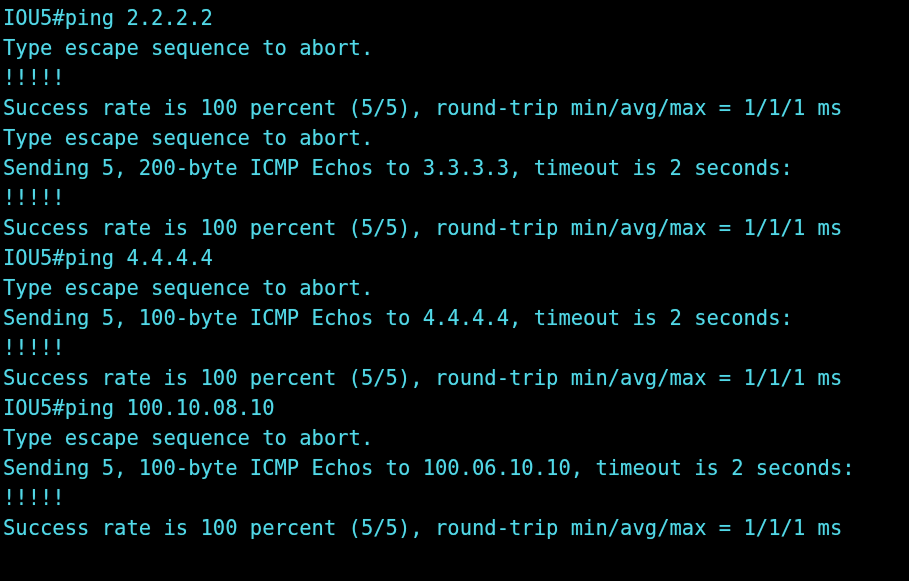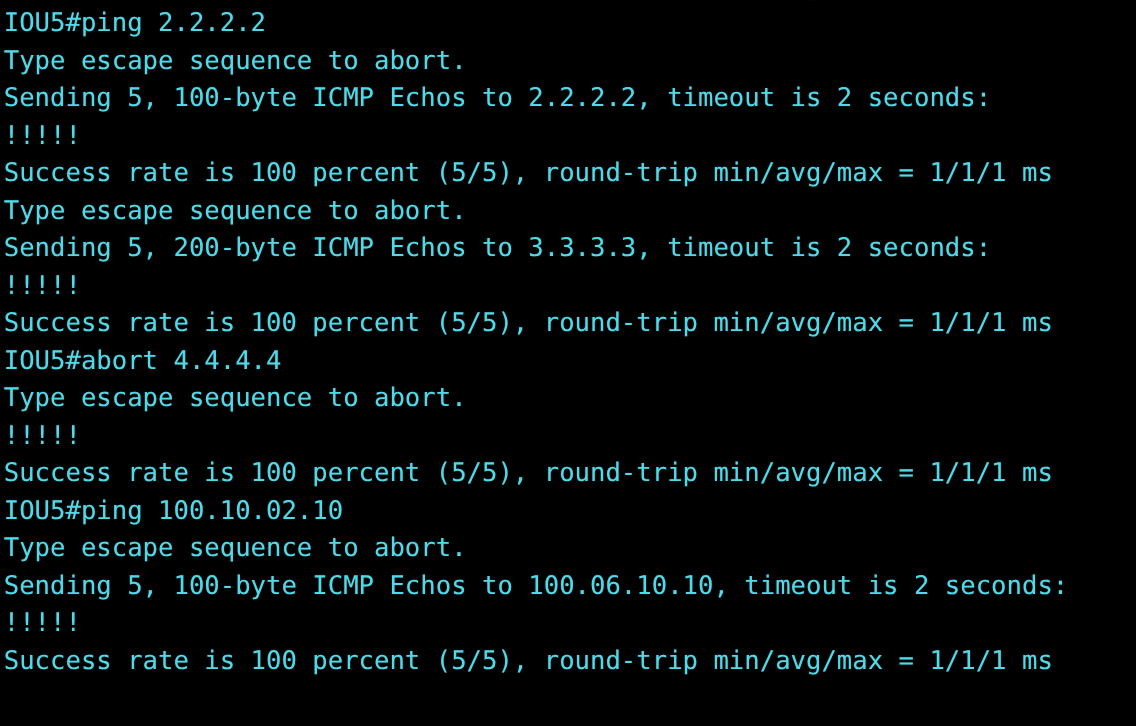--- a/index.html
+++ b/index.html
@@ -45,34 +45,34 @@
 </style>
 </head>
 <body>
 
 <div id="terminal">
   <div id="scrollback">
 
     <span class="line clipped">Success rate is 100 percent (5/5), round-trip min/avg/max = 1/1/1 ms</span>
     <span class="line">IOU5#ping 2.2.2.2</span>
     <span class="line">Type escape sequence to abort.</span>
-    <span class="line">Sending 5, 100-byte ICMP Echos to 2.2.2.2, timeout is 2 seconds:</span>
     <span class="line">!!!!!</span>
     <span class="line">Success rate is 100 percent (5/5), round-trip min/avg/max = 1/1/1 ms</span>
 
     <span class="line">Type escape sequence to abort.</span>
     <span class="line">Sending 5, 200-byte ICMP Echos to 3.3.3.3, timeout is 2 seconds:</span>
     <span class="line">!!!!!</span>
     <span class="line">Success rate is 100 percent (5/5), round-trip min/avg/max = 1/1/1 ms</span>
 
-    <span class="line">IOU5#abort 4.4.4.4</span>
+    <span class="line">IOU5#ping 4.4.4.4</span>
     <span class="line">Type escape sequence to abort.</span>
+    <span class="line">Sending 5, 100-byte ICMP Echos to 4.4.4.4, timeout is 2 seconds:</span>
     <span class="line">!!!!!</span>
     <span class="line">Success rate is 100 percent (5/5), round-trip min/avg/max = 1/1/1 ms</span>
 
-    <span class="line">IOU5#ping 100.10.02.10</span>
+    <span class="line">IOU5#ping 100.10.08.10</span>
     <span class="line">Type escape sequence to abort.</span>
     <span class="line">Sending 5, 100-byte ICMP Echos to 100.06.10.10, timeout is 2 seconds:</span>
     <span class="line">!!!!!</span>
     <span class="line">Success rate is 100 percent (5/5), round-trip min/avg/max = 1/1/1 ms</span>
 
   </div>
 </div>
 
 </body></html>

